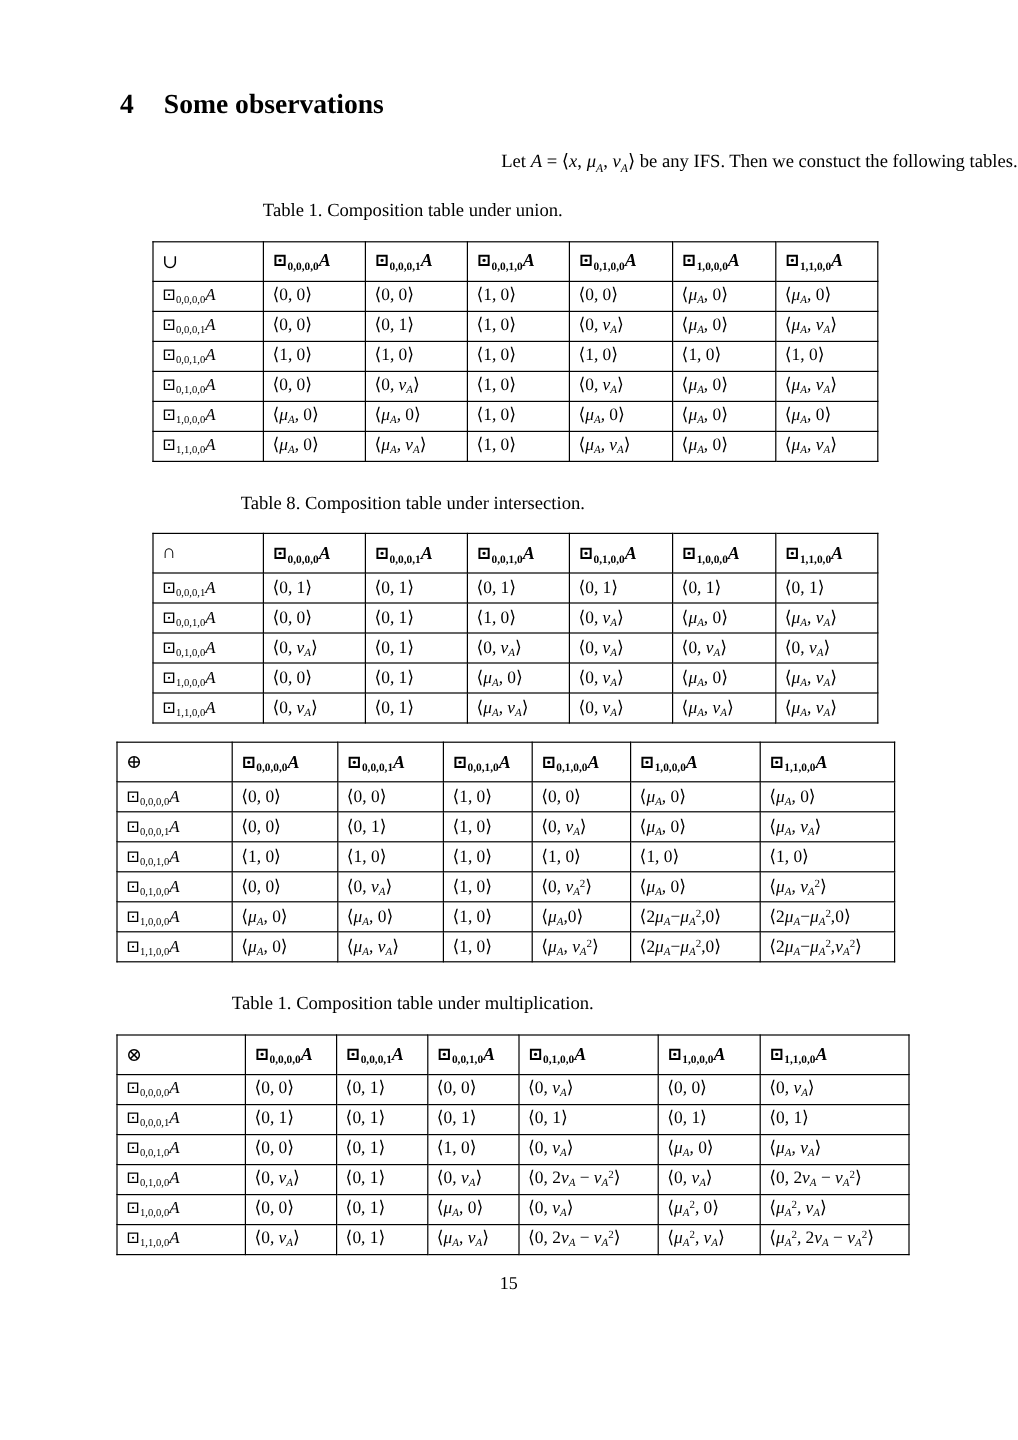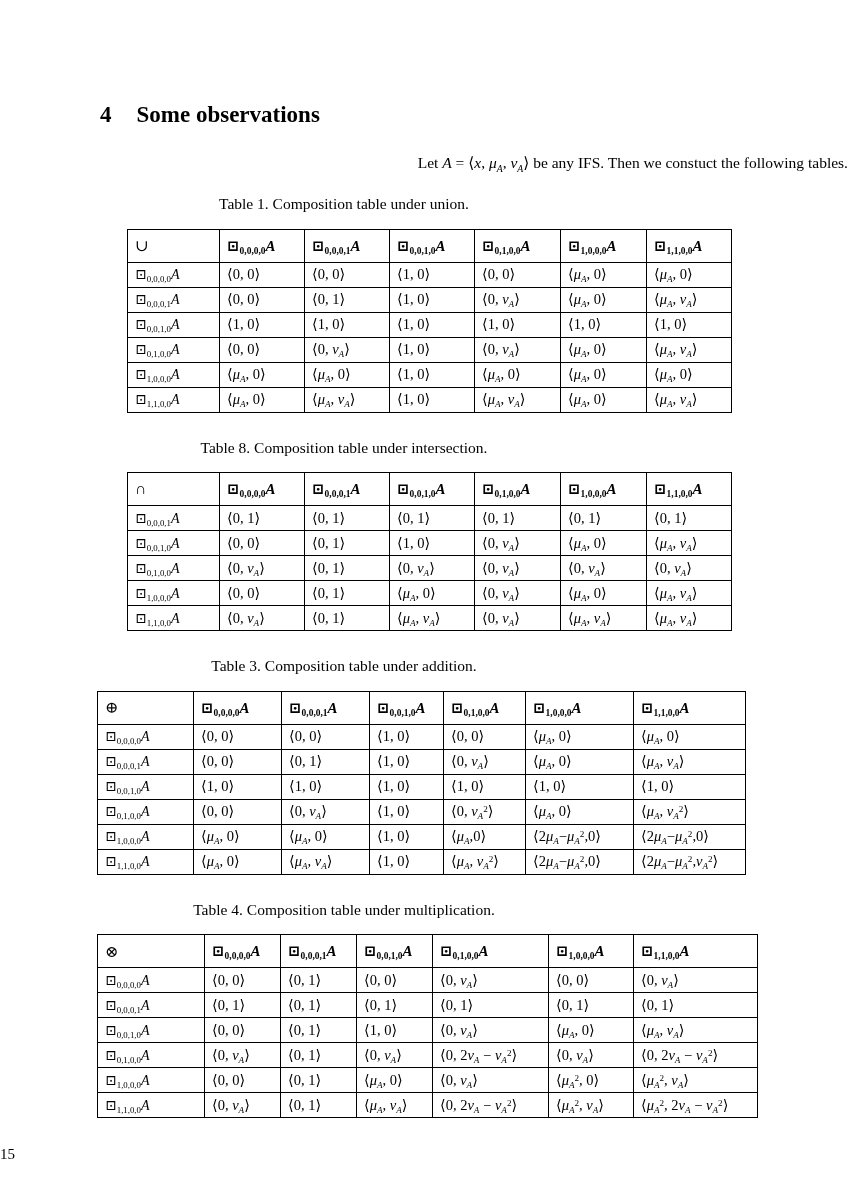--- a/index.html
+++ b/index.html
@@ -1,21 +1,21 @@
 <!DOCTYPE html>
 <html><head>
 <meta charset="utf-8">
 <style>
   html,body{margin:0;padding:0;}
   body{
     width:848px;height:1200px;background:#ffffff;color:#000000;
     font-family:"Liberation Serif","DejaVu Serif","DejaVu Sans",serif;
     position:relative;overflow:hidden;
   }
-  .page{padding-top:102px;}
+  .page{padding-top:74px;}
   h1.section{
     margin:0 0 0 100px;font-size:23px;font-weight:bold;line-height:1.15;
   }
   h1.section .secnum{display:inline-block;margin-right:25px;}
   .intro{
     margin:26px 0 0 99px;font-size:15.5px;line-height:1.2;text-align:right;
   }
   .caption{
     width:688px;text-align:center;font-size:15.5px;margin-top:26px;line-height:1.2;
   }
@@ -30,21 +30,21 @@
     border:1px solid #000;text-align:left;vertical-align:middle;
     padding:0 2px 0 7px;height:24px;font-size:14.5px;font-weight:normal;
     white-space:nowrap;
   }
   .ctable thead th{height:32px;font-weight:bold;font-size:15px;}
   .ctable thead th.op{font-weight:normal;font-size:16px;}
   .ctable th.rowhead{font-weight:normal;font-size:14px;}
   .ctable sub,.ctable sup,.m sub,.m sup{font-size:63%;line-height:0;}
   .ctable sub{vertical-align:-0.3em;}
   .ctable sup{vertical-align:0.45em;}
-  .pagenum{width:848px;font-size:15px;margin-top:28px;}
+  .pagenum{width:848px;text-align:center;font-size:15px;margin-top:16px;}
   i{font-style:italic;}
 </style>
 </head>
 <body>
 
 <div class="page" data-name="paper-page">
 
   <h1 class="section" data-name="section-heading"><span class="secnum" data-name="section-number">4</span><span data-name="section-title">Some observations</span></h1>
 
   <p class="intro" data-name="intro-paragraph"><span data-name="intro-text-prefix">Let </span><span class="m" data-name="intro-math-expression"><i>A</i> = ⟨<i>x</i>, <i>μ</i><sub><i>A</i></sub>, <i>ν</i><sub><i>A</i></sub>⟩</span><span data-name="intro-text-suffix"> be any IFS. Then we constuct the following tables.</span></p>
@@ -192,21 +192,20 @@
             <th class="rowhead" data-name="row-header">⊡<sub>1,1,0,0</sub><i>A</i></th>
             <td data-name="table-cell">⟨0, <i>ν</i><sub><i>A</i></sub>⟩</td>
             <td data-name="table-cell">⟨0, 1⟩</td>
             <td data-name="table-cell">⟨<i>μ</i><sub><i>A</i></sub>, <i>ν</i><sub><i>A</i></sub>⟩</td>
             <td data-name="table-cell">⟨0, <i>ν</i><sub><i>A</i></sub>⟩</td>
             <td data-name="table-cell">⟨<i>μ</i><sub><i>A</i></sub>, <i>ν</i><sub><i>A</i></sub>⟩</td>
             <td data-name="table-cell">⟨<i>μ</i><sub><i>A</i></sub>, <i>ν</i><sub><i>A</i></sub>⟩</td>
           </tr>
         </tbody>
       </table>
-      <div class="caption" data-name="table-caption">Table 3. Composition table under addition.</div>
       <table class="ctable t2" data-name="composition-table-3">
         <colgroup>
           <col style="width: 96px;">
           <col style="width: 88px;">
           <col style="width: 88px;">
           <col style="width: 74px;">
           <col style="width: 82px;">
           <col style="width: 108px;">
           <col style="width: 112px;">
         </colgroup>
@@ -271,21 +270,21 @@
             <th class="rowhead" data-name="row-header">⊡<sub>1,1,0,0</sub><i>A</i></th>
             <td data-name="table-cell">⟨<i>μ</i><sub><i>A</i></sub>, 0⟩</td>
             <td data-name="table-cell">⟨<i>μ</i><sub><i>A</i></sub>, <i>ν</i><sub><i>A</i></sub>⟩</td>
             <td data-name="table-cell">⟨1, 0⟩</td>
             <td data-name="table-cell">⟨<i>μ</i><sub><i>A</i></sub>, <i>ν</i><sub><i>A</i></sub><sup>2</sup>⟩</td>
             <td data-name="table-cell">⟨2<i>μ</i><sub><i>A</i></sub>−<i>μ</i><sub><i>A</i></sub><sup>2</sup>,0⟩</td>
             <td data-name="table-cell">⟨2<i>μ</i><sub><i>A</i></sub>−<i>μ</i><sub><i>A</i></sub><sup>2</sup>,<i>ν</i><sub><i>A</i></sub><sup>2</sup>⟩</td>
           </tr>
         </tbody>
       </table>
-      <div class="caption" data-name="table-caption">Table 4. Composition table under multiplication.</div>
+      <div class="caption" data-name="table-caption">Table 1. Composition table under multiplication.</div>
       <table class="ctable t3" data-name="composition-table-4">
         <colgroup>
           <col style="width: 107px;">
           <col style="width: 76px;">
           <col style="width: 76px;">
           <col style="width: 76px;">
           <col style="width: 116px;">
           <col style="width: 85px;">
           <col style="width: 124px;">
         </colgroup>

